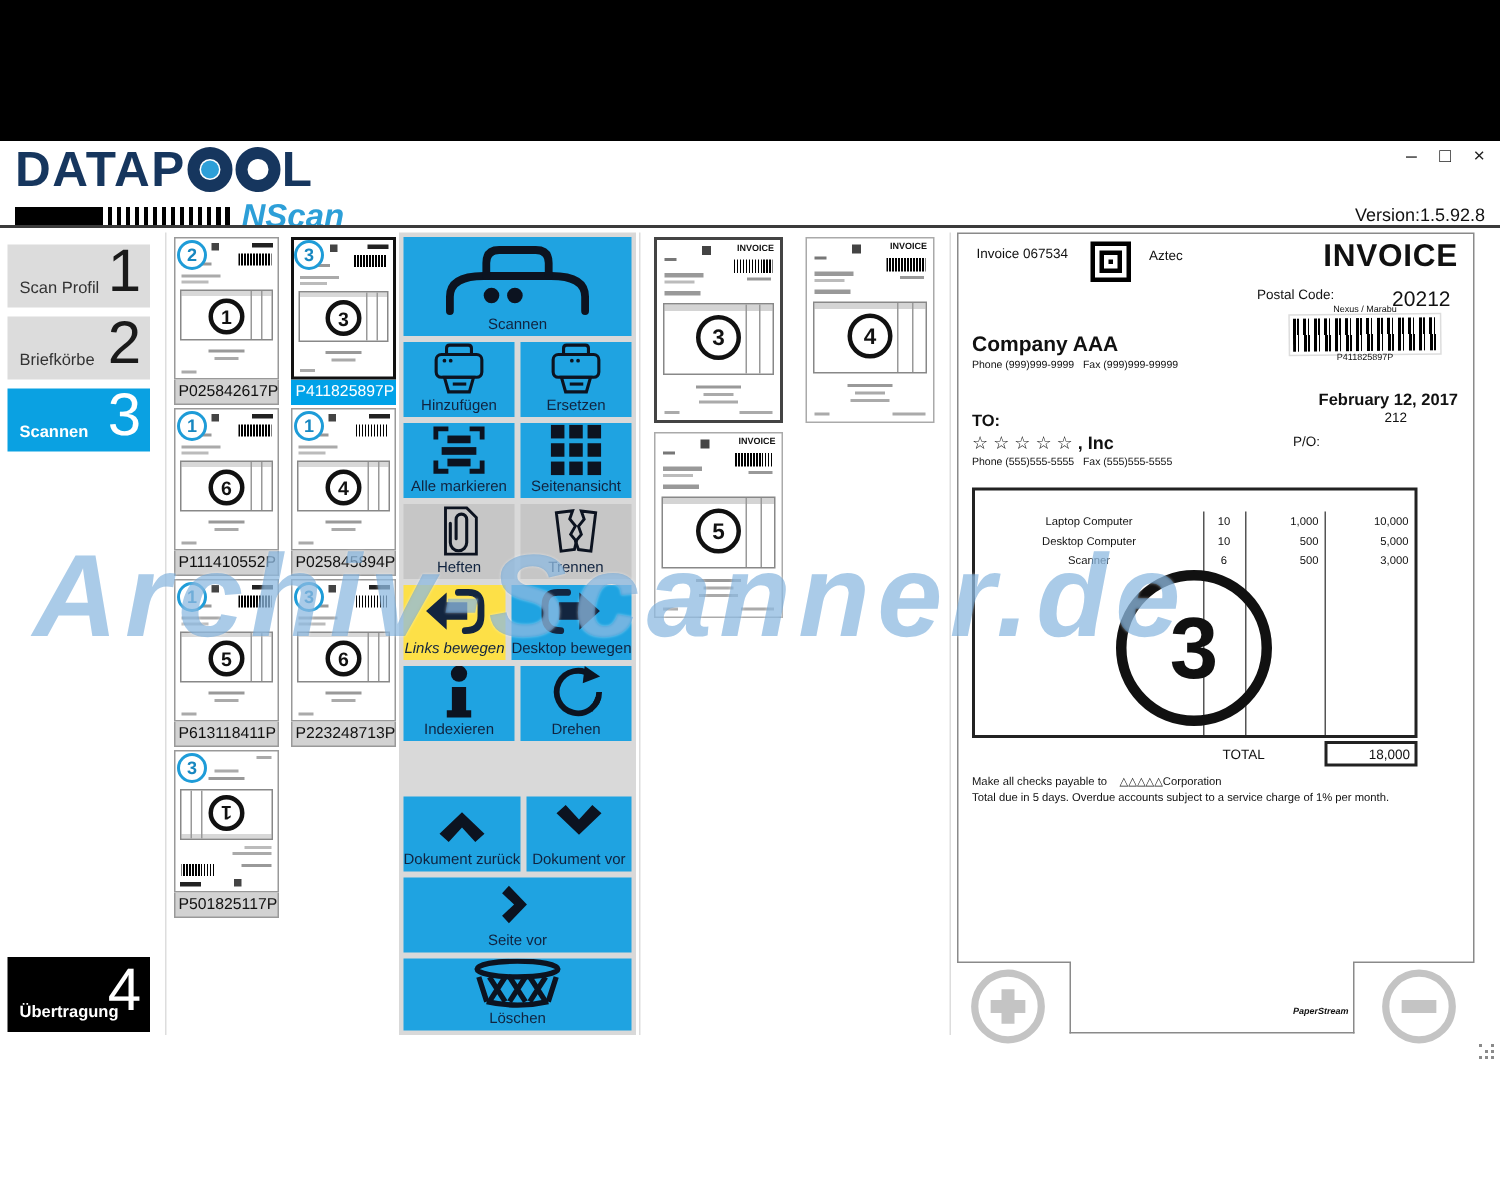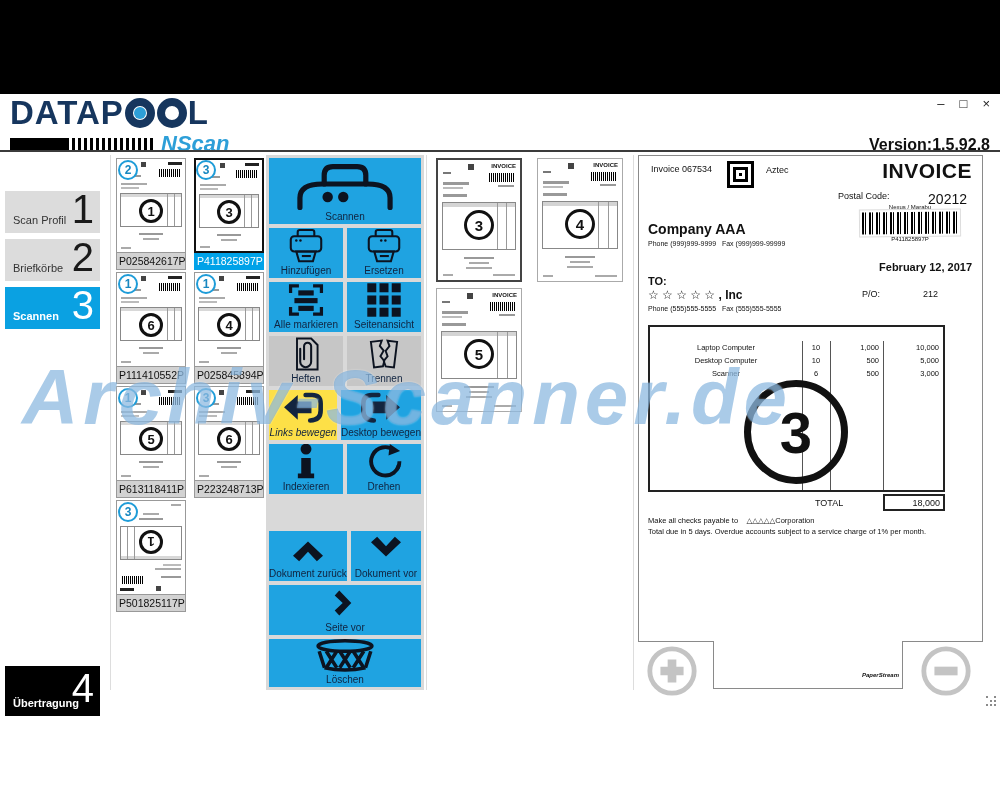--- a/index.html
+++ b/index.html
@@ -5,38 +5,38 @@
   * { margin:0; padding:0; box-sizing:border-box; }
   html,body { width:1000px; height:800px; overflow:hidden; background:#fff;
     font-family:"Liberation Sans","DejaVu Sans",sans-serif; }
   .app { position:relative; width:1000px; height:800px; background:#fff; }
 
   
   .top-band { position:absolute; left:0; top:0; width:1000px; height:94px; background:#000; }
   .win-controls { position:absolute; top:97px; right:10px; display:flex; gap:15px;
     font-size:13px; color:#222; }
   .win-controls span { cursor:pointer; line-height:13px; }
-  .version { position:absolute; top:136px; right:10px; font-weight:bold; font-size:16px; color:#111; }
+  .version { position:absolute; top:136px; right:10px; font-weight:normal; font-size:12px; color:#111; }
   .sep { position:absolute; top:150px; left:0; width:1000px; height:2px; background:#3b3b3b; }
 
   
   .logo { position:absolute; left:10px; top:98px; }
   .logo-row { display:flex; align-items:center; font-weight:bold; font-size:33px;
     color:#16365e; letter-spacing:1px; line-height:30px; }
   .logo-o { width:14px; height:14px; border:8px solid #16365e; border-radius:50%;
     margin:0 1px; position:relative; box-sizing:content-box; }
   .logo-o.dot::after { content:""; position:absolute; inset:1px; background:#2d9fd8; border-radius:50%; }
   .logo-bar { margin-top:3px; display:flex; align-items:center; }
   .logo-bar .solid { width:56px; height:13px; background:#000; }
   .logo-bar .stripes { width:90px; height:13px;
     background:repeating-linear-gradient(90deg,#000 0 3px,#fff 3px 6px); }
   .nscan { font-style:italic; font-weight:bold; font-size:22px; color:#2d9fd8; margin-left:5px; }
 
   
-  .side-btn { position:absolute; left:5px; width:95px; height:42px; background:#dcdcdc; cursor:pointer;margin-top:28px; }
+  .side-btn { position:absolute; left:5px; width:95px; height:42px; background:#dcdcdc; cursor:pointer; }
   .side-btn .side-label { position:absolute; left:8px; bottom:7px; font-size:11px; color:#333; }
   .side-btn .side-num { position:absolute; right:6px; top:-3px; font-size:40px; color:#1a1a1a; line-height:42px; }
   .side-btn.active { background:#0aa1e2; }
   .side-btn.active .side-label { color:#fff; font-weight:bold; }
   .side-btn.active .side-num { color:#fff; }
   .side-btn.dark { background:#000; height:50px; }
   .side-btn.dark .side-label { color:#fff; font-weight:bold; }
   .side-btn.dark .side-num { color:#fff; line-height:50px; }
   #sb1{top:163px;} #sb2{top:211px;} #sb3{top:259px;} #sb4{top:638px;}
 
@@ -141,21 +141,21 @@
     background:repeating-linear-gradient(90deg,#000 0 2px,#fff 2px 3px,#000 3px 4px,#fff 4px 7px);
     box-shadow:0 0 0 2px #fff, 0 0 0 3px #ddd; }
   .bc-val  { left:227px; top:81px; width:96px; text-align:center; font-size:6px; }
   .company { left:13px; top:66px; font-size:14px; font-weight:bold; }
   .company-contact { left:13px; top:85px; font-size:7px; }
   .inv-date { right:28px; top:106px; font-size:11px; font-weight:bold; }
   .to-lbl { left:13px; top:120px; font-size:11px; font-weight:bold; }
   .recipient { left:13px; top:133px; font-size:12px; font-weight:bold; }
   .recipient-contact { left:13px; top:150px; font-size:7px; }
   .po-lbl { left:227px; top:134px; font-size:9px; }
-  .po-val { left:288px; top:134px; font-size:9px; }
+  .po-val { left:288px; top:118px; font-size:9px; }
 
   .itable { left:13px; top:170px; width:297px; height:167px; border:2px solid #222; }
   .ithead { display:flex; height:14px; border-bottom:2px solid #222; font-size:8px;
     font-weight:bold; align-items:center; text-align:center; }
   .ithead div, .irow div { overflow:hidden; white-space:nowrap; }
   .cd { width:152px; } .cq { width:28px; } .cu { width:53px; } .cl { flex:1; }
   .ithead .cq,.ithead .cu,.ithead .cl { border-left:1px solid #222; align-self:stretch;
     display:flex; align-items:center; justify-content:center; }
   .icol { position:absolute; top:14px; bottom:0; width:1px; background:#555; }
   .ic1 { left:152px; } .ic2 { left:180px; } .ic3 { left:233px; }

